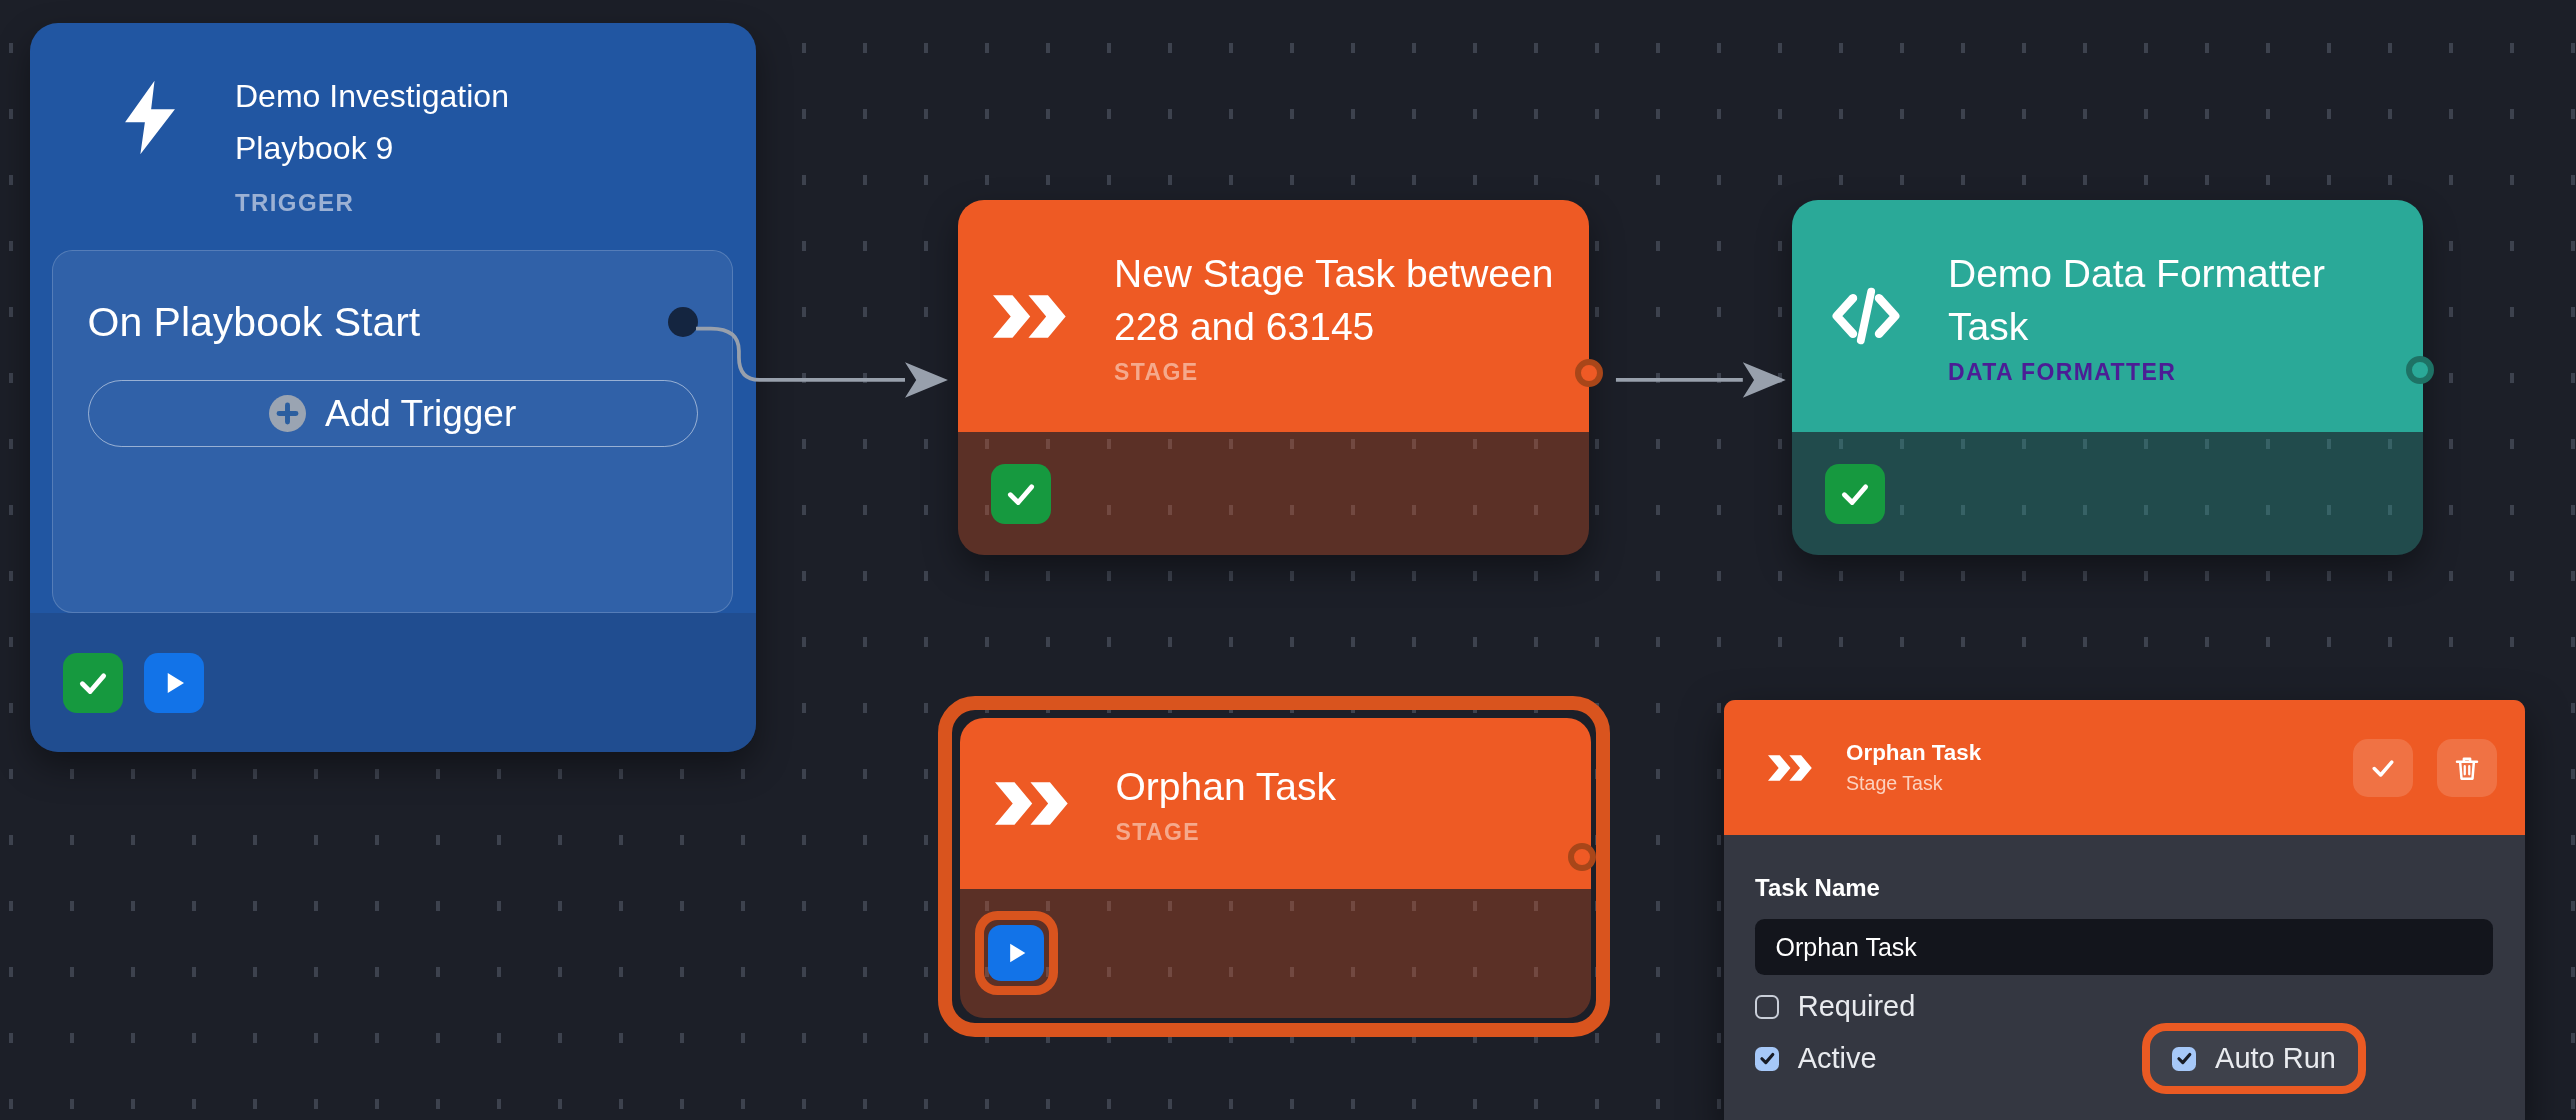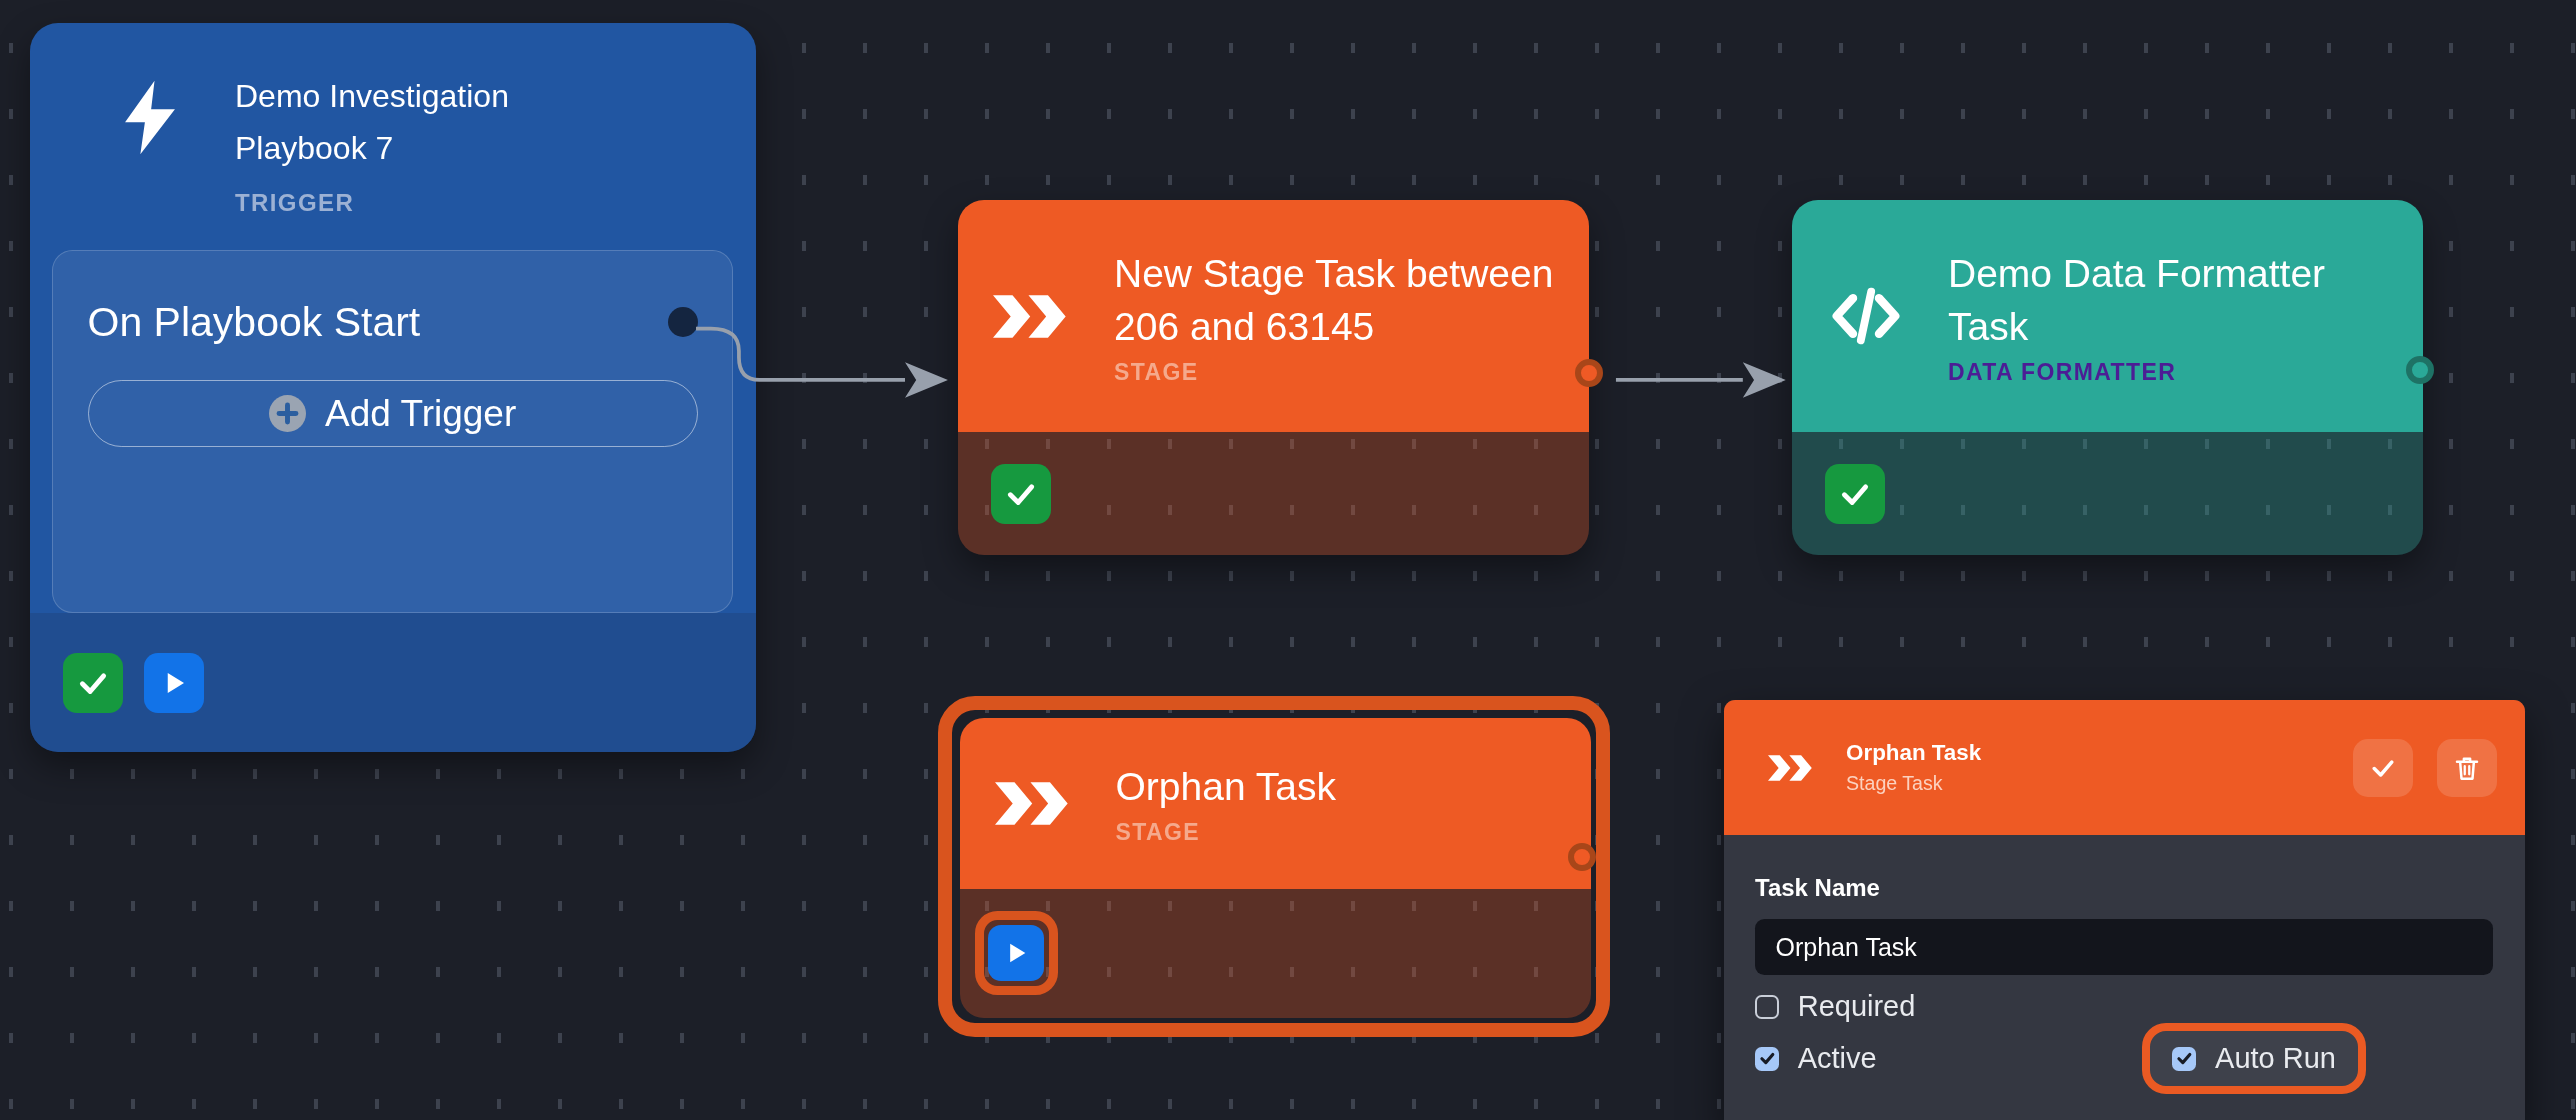--- a/index.html
+++ b/index.html
@@ -128,21 +128,21 @@
   <div class="grid-layer"></div>
 
   <section class="node trigger-node">
     <div class="trigger-header">
       <div class="bolt-wrap">
         <svg width="68" height="77" viewBox="0 0 24 27">
           <polygon points="13.6,0.5 3.2,15.2 10.2,15.2 8.6,26.5 20.8,10.6 12.4,10.6" fill="#ffffff"></polygon>
         </svg>
       </div>
       <div class="trigger-text">
-        <div class="trigger-title">Demo Investigation Playbook 7</div>
+        <div class="trigger-title">Demo Investigation Playbook 9</div>
         <div class="trigger-type">TRIGGER</div>
       </div>
     </div>
 
     <div class="trigger-panel">
       <div class="trigger-row">
         <span class="trigger-row-label">On Playbook Start</span>
         <span class="row-dot"></span>
       </div>
       <button class="add-trigger-btn">
@@ -172,21 +172,21 @@
 
   <section class="node task-node stage-node">
     <div class="task-header">
       <div class="icon-col">
         <svg width="78" height="43" viewBox="0 0 44 24">
           <polygon points="0,0 11,0 21,12 11,24 0,24 10,12" fill="#ffffff"></polygon>
           <polygon points="20,0 31,0 41,12 31,24 20,24 30,12" fill="#ffffff"></polygon>
         </svg>
       </div>
       <div class="task-text">
-        <div class="task-title">New Stage Task between 206 and 63145</div>
+        <div class="task-title">New Stage Task between 228 and 63145</div>
         <div class="task-type">STAGE</div>
       </div>
     </div>
     <div class="task-footer">
       <button class="action-btn btn-green">
         <svg width="34" height="34" viewBox="0 0 24 24">
             <path d="M4.5 12.5 L10 18 L19.5 7" stroke="#ffffff" stroke-width="3.4" fill="none" stroke-linecap="round" stroke-linejoin="round"></path>
           </svg>
       </button>
     </div>

